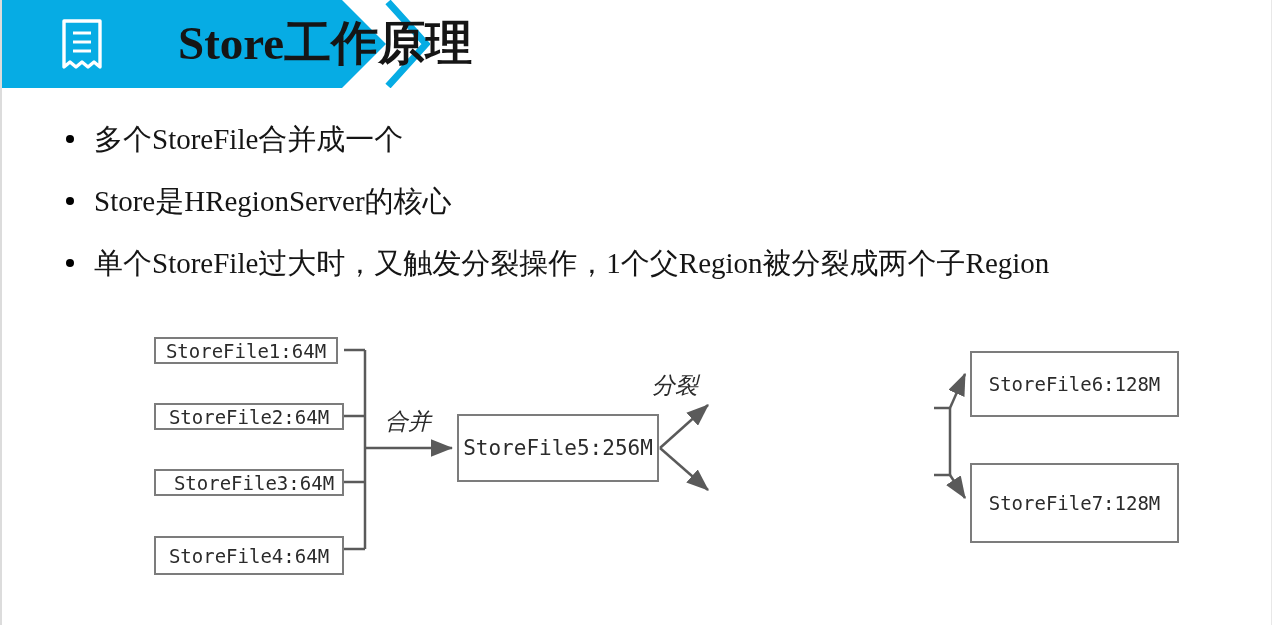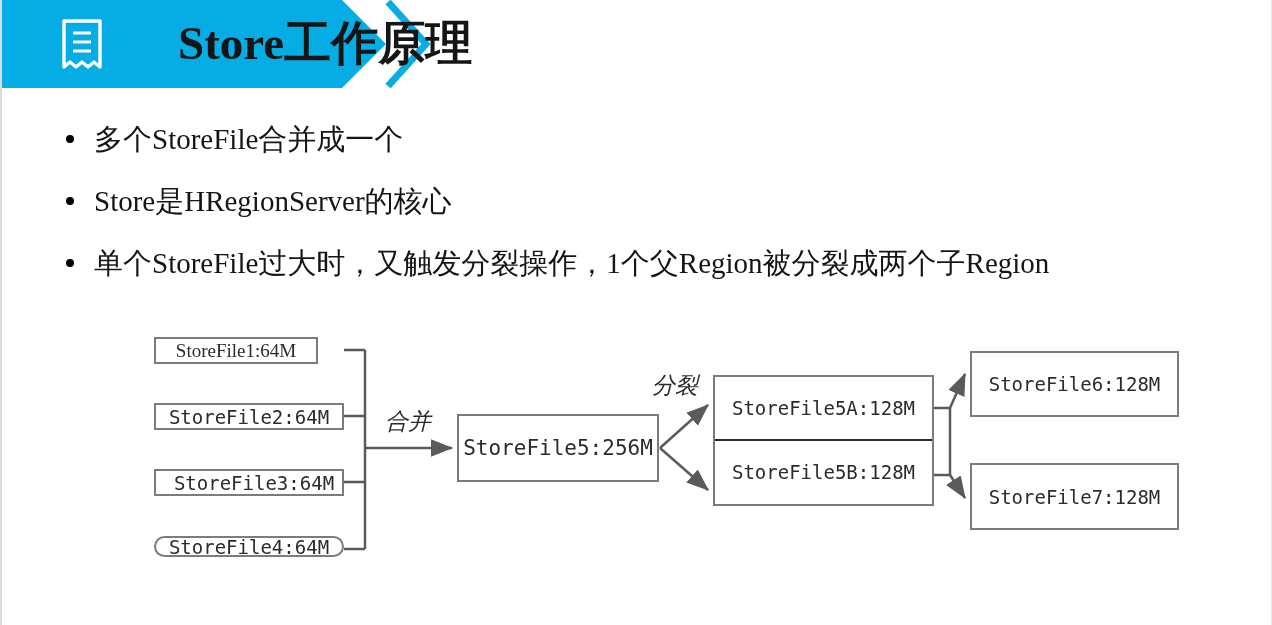--- a/index.html
+++ b/index.html
@@ -116,24 +116,24 @@
     border: 2px solid #7c7c7c;
     background: #ffffff;
     display: flex;
     align-items: center;
     justify-content: center;
     font-family: "DejaVu Sans Mono", "Liberation Mono", monospace;
     font-size: 19px;
     color: #2b2b2b;
     white-space: nowrap;
   }
-  .node-sf1 { left: 152px; top: 37px;  width: 164px; height: 27px; font-family: Liberation Serif, serif; }
+  .node-sf1 { left: 152px; top: 37px;  width: 184px; height: 27px; }
   .node-sf2 { left: 152px; top: 103px; width: 190px; height: 27px; }
   .node-sf3 { left: 152px; top: 169px; width: 190px; height: 27px; padding-left: 10px; }
-  .node-sf4 { left: 152px; top: 236px; width: 190px; height: 21px; border-radius: 11px; }
+  .node-sf4 { left: 152px; top: 236px; width: 190px; height: 39px; }
 
   .node-sf5 { left: 455px; top: 114px; width: 202px; height: 68px; font-size: 21px; }
 
   .split-box {
     position: absolute;
     left: 711px;
     top: 75px;
     width: 221px;
     height: 131px;
     box-sizing: border-box;
@@ -151,21 +151,21 @@
     font-family: "DejaVu Sans Mono", "Liberation Mono", monospace;
     font-size: 19px;
     color: #2b2b2b;
     white-space: nowrap;
     box-sizing: border-box;
   }
   .split-top { top: 0; border-bottom: 2px solid #2b2b2b; }
   .split-bottom { top: 50%; }
 
   .node-sf6 { left: 968px; top: 51px;  width: 209px; height: 66px; }
-  .node-sf7 { left: 968px; top: 163px; width: 209px; height: 67px; }
+  .node-sf7 { left: 968px; top: 163px; width: 209px; height: 80px; }
 
   .edge-label {
     position: absolute;
     font-size: 23px;
     color: #2b2b2b;
     white-space: nowrap;
     font-family: "Liberation Serif", "DejaVu Serif", serif;
     font-style: italic;
   }
   .label-merge { left: 383px; top: 106px; }
@@ -250,22 +250,18 @@
     <div class="node node-sf2">StoreFile2:64M</div>
     <div class="node node-sf3">StoreFile3:64M</div>
     <div class="node node-sf4">StoreFile4:64M</div>
 
     <div class="edge-label label-merge">合并</div>
 
     <div class="node node-sf5">StoreFile5:256M</div>
 
     <div class="edge-label label-split">分裂</div>
 
-    <div class="split-box">
-      <div class="split-half split-top">StoreFile5A:128M</div>
-      <div class="split-half split-bottom">StoreFile5B:128M</div>
-    </div>
 
     <div class="node node-sf6">StoreFile6:128M</div>
     <div class="node node-sf7">StoreFile7:128M</div>
   </div>
 
 </div>
 
 </body></html>

